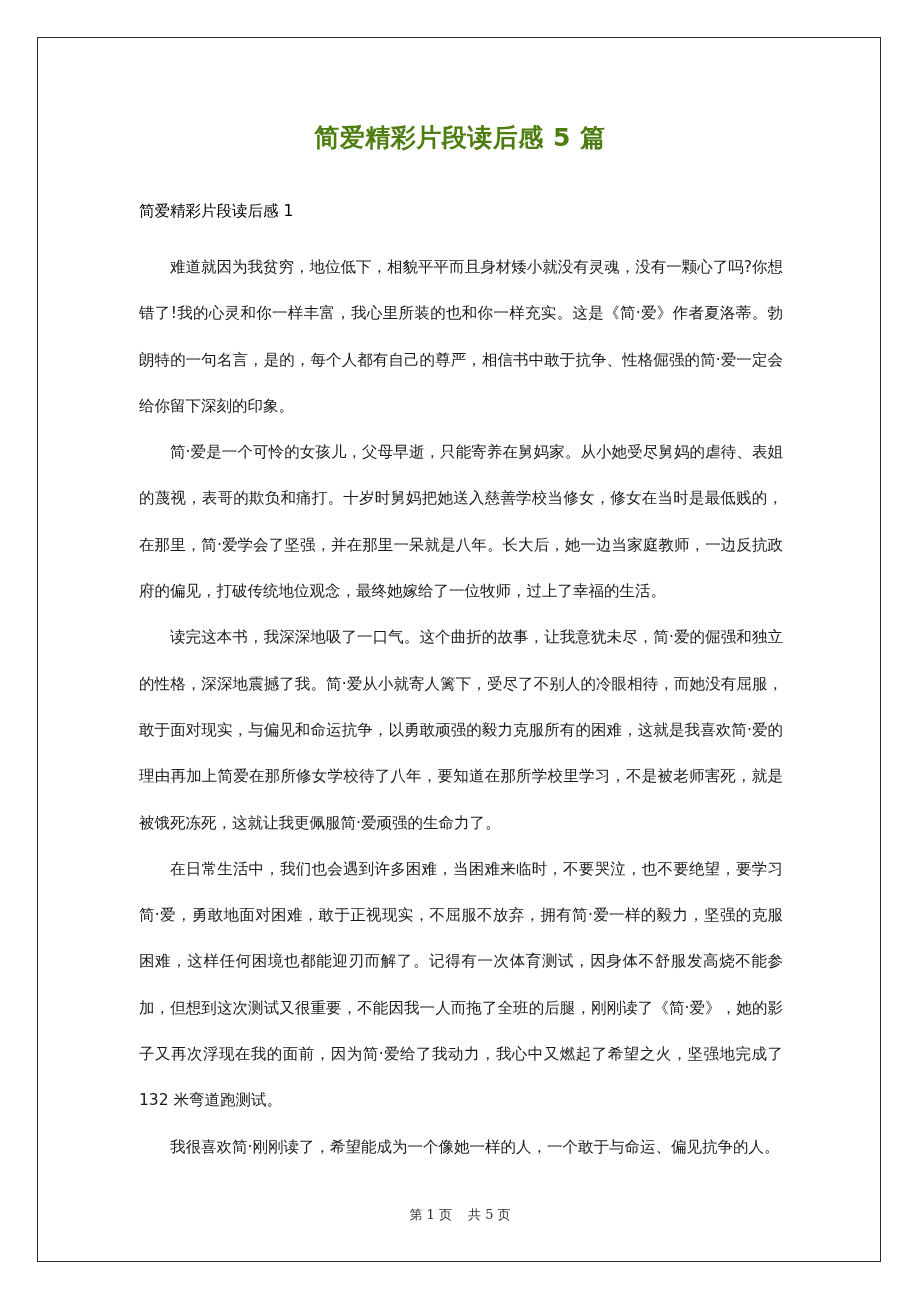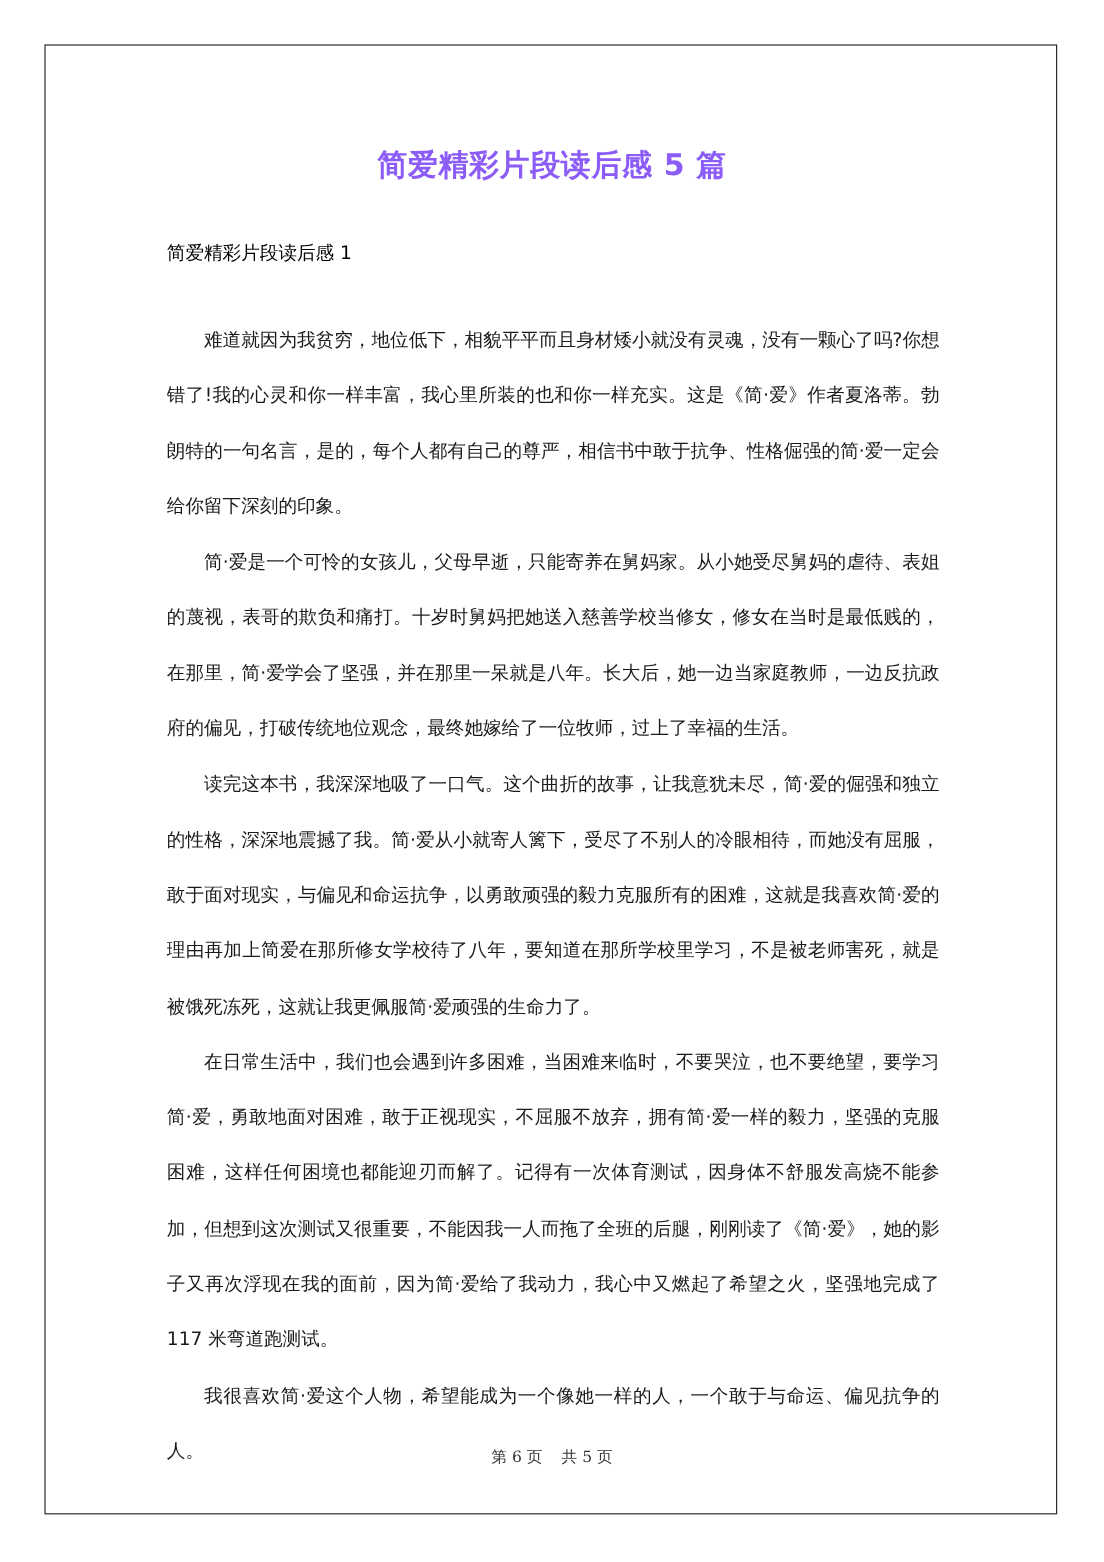--- a/index.html
+++ b/index.html
@@ -25,36 +25,36 @@
       box-sizing: border-box;
     }
     .doc-title {
       position: absolute;
       left: 0;
       top: 120px;
       width: 920px;
       text-align: center;
       font-size: 25px;
       font-weight: bold;
-      color: #8b5cf6;
+      color: #4d7c0f;
       letter-spacing: 0.5px;
       line-height: 36px;
     }
     .section-heading {
       position: absolute;
       left: 139px;
       top: 199px;
       font-size: 15.5px;
       line-height: 24px;
       color: #000000;
     }
     .body-text {
       position: absolute;
       left: 139px;
-      top: 260px;
+      top: 244px;
       width: 644px;
       font-size: 15.5px;
       line-height: 46.3px;
       color: #1a1a1a;
       text-align: justify;
     }
     .body-text p {
       margin: 0;
       text-indent: 31px;
     }
@@ -82,19 +82,19 @@
 <div class="page-frame"></div>
 
 <h1 class="doc-title" style="margin:0;">简爱精彩片段读后感 5 篇</h1>
 
 <div class="section-heading">简爱精彩片段读后感 1</div>
 
 <div class="body-text">
   <p>难道就因为我贫穷，地位低下，相貌平平而且身材矮小就没有灵魂，没有一颗心了吗?你想错了!我的心灵和你一样丰富，我心里所装的也和你一样充实。这是《简·爱》作者夏洛蒂。勃朗特的一句名言，是的，每个人都有自己的尊严，相信书中敢于抗争、性格倔强的简·爱一定会给你留下深刻的印象。</p>
   <p>简·爱是一个可怜的女孩儿，父母早逝，只能寄养在舅妈家。从小她受尽舅妈的虐待、表姐的蔑视，表哥的欺负和痛打。十岁时舅妈把她送入慈善学校当修女，修女在当时是最低贱的，在那里，简·爱学会了坚强，并在那里一呆就是八年。长大后，她一边当家庭教师，一边反抗政府的偏见，打破传统地位观念，最终她嫁给了一位牧师，过上了幸福的生活。</p>
   <p>读完这本书，我深深地吸了一口气。这个曲折的故事，让我意犹未尽，简·爱的倔强和独立的性格，深深地震撼了我。简·爱从小就寄人篱下，受尽了不别人的冷眼相待，而她没有屈服，敢于面对现实，与偏见和命运抗争，以勇敢顽强的毅力克服所有的困难，这就是我喜欢简·爱的理由再加上简爱在那所修女学校待了八年，要知道在那所学校里学习，不是被老师害死，就是被饿死冻死，这就让我更佩服简·爱顽强的生命力了。</p>
-  <p>在日常生活中，我们也会遇到许多困难，当困难来临时，不要哭泣，也不要绝望，要学习简·爱，勇敢地面对困难，敢于正视现实，不屈服不放弃，拥有简·爱一样的毅力，坚强的克服困难，这样任何困境也都能迎刃而解了。记得有一次体育测试，因身体不舒服发高烧不能参加，但想到这次测试又很重要，不能因我一人而拖了全班的后腿，刚刚读了《简·爱》，她的影子又再次浮现在我的面前，因为简·爱给了我动力，我心中又燃起了希望之火，坚强地完成了 117 米弯道跑测试。</p>
-  <p>我很喜欢简·爱这个人物，希望能成为一个像她一样的人，一个敢于与命运、偏见抗争的人。</p>
+  <p>在日常生活中，我们也会遇到许多困难，当困难来临时，不要哭泣，也不要绝望，要学习简·爱，勇敢地面对困难，敢于正视现实，不屈服不放弃，拥有简·爱一样的毅力，坚强的克服困难，这样任何困境也都能迎刃而解了。记得有一次体育测试，因身体不舒服发高烧不能参加，但想到这次测试又很重要，不能因我一人而拖了全班的后腿，刚刚读了《简·爱》，她的影子又再次浮现在我的面前，因为简·爱给了我动力，我心中又燃起了希望之火，坚强地完成了 132 米弯道跑测试。</p>
+  <p>我很喜欢简·刚刚读了，希望能成为一个像她一样的人，一个敢于与命运、偏见抗争的人。</p>
 </div>
 
 <div class="footer">
-  <span>第 6 页</span><span class="gap"></span><span>共 5 页</span>
+  <span>第 1 页</span><span class="gap"></span><span>共 5 页</span>
 </div>
 
 </body></html>

